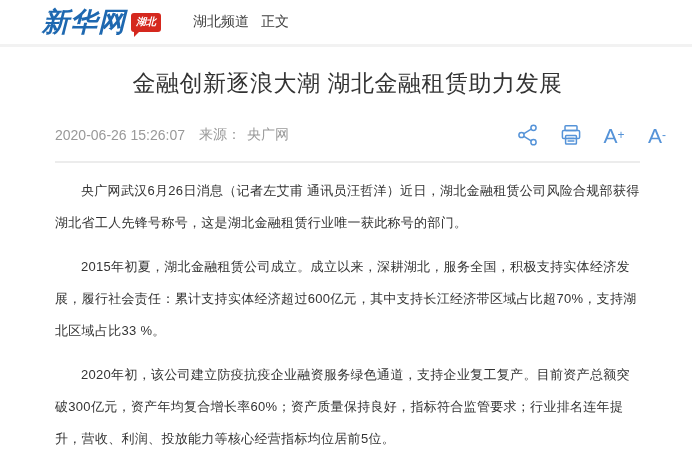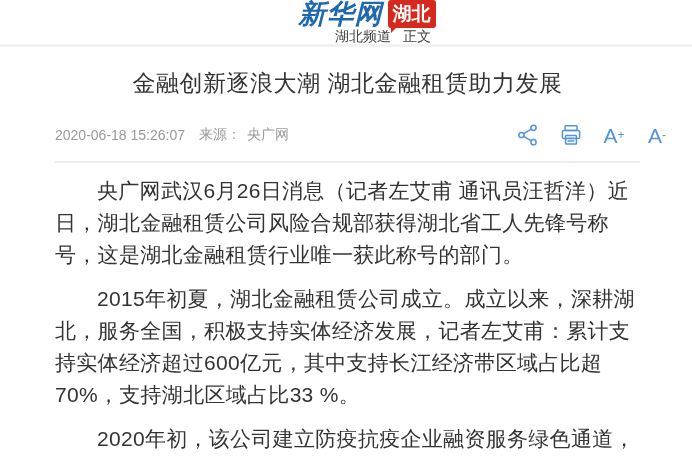--- a/index.html
+++ b/index.html
@@ -13,41 +13,41 @@
   .page { width: 692px; height: 458px; background: #fff; overflow: hidden; }
 
   
   .site-header {
     height: 47px;
     display: flex;
     align-items: center;
     padding-left: 42px;
     border-bottom: 3px solid #f2f2f2;
     background: #fff;
-    flex-direction: column;
   }
   .logo { display: flex; align-items: center; cursor: pointer; }
   .logo-text {
     color: #1e68b0;
     font-weight: bold;
     font-style: italic;
     font-size: 27px;
     letter-spacing: 1px;
     line-height: 1;
   }
   .logo-badge {
     position: relative;
     margin-left: 5px;
     background: #d5281e;
     color: #fff;
     font-weight: bold;
-    font-size: 19px;
+    font-size: 10px;
     line-height: 1;
     padding: 4px 5px 5px;
     border-radius: 3px;
+    font-style: italic;
   }
   .logo-badge::after {
     content: "";
     position: absolute;
     left: 3px; bottom: -5px;
     width: 0; height: 0;
     border-left: 6px solid #d5281e;
     border-bottom: 6px solid transparent;
   }
   .breadcrumb {
@@ -100,21 +100,21 @@
     font-weight: 400;
   }
   .font-btn sup { font-size: 12px; vertical-align: super; }
 
   .divider {
     margin-top: 13px;
     border-bottom: 2px solid #ececec;
   }
 
   .article-body p {
-    font-size: 21px;
+    font-size: 13px;
     line-height: 32px;
     color: #333;
     text-indent: 2em;
     margin-top: 12px;
     letter-spacing: 0.3px;
   }
 </style>
 </head>
 <body>
 
@@ -129,21 +129,21 @@
       <span>湖北频道</span>
       <span>正文</span>
     </div>
   </div>
 
   <div class="article">
     <h1 class="article-title">金融创新逐浪大潮 湖北金融租赁助力发展</h1>
 
     <div class="meta-row">
       <div class="meta-left">
-        <span>2020-06-18 15:26:07</span>
+        <span>2020-06-26 15:26:07</span>
         <span>来源：</span>
         <span style="margin-left:-8px;">央广网</span>
       </div>
 
       <div class="toolbar">
         <div class="tool-btn" title="">
           <span style="display:flex;">
             <svg viewBox="0 0 24 24" fill="none" stroke="#5593d8" stroke-width="1.5">
               <circle cx="5.5" cy="12" r="2.6"></circle>
               <circle cx="17.5" cy="4.8" r="2.6"></circle>
@@ -172,18 +172,18 @@
           <span>A</span>
             <sup>-</sup>
         </div>
       </div>
     </div>
 
     <div class="divider"></div>
 
     <div class="article-body">
       <p>央广网武汉6月26日消息（记者左艾甫 通讯员汪哲洋）近日，湖北金融租赁公司风险合规部获得湖北省工人先锋号称号，这是湖北金融租赁行业唯一获此称号的部门。</p>
-      <p>2015年初夏，湖北金融租赁公司成立。成立以来，深耕湖北，服务全国，积极支持实体经济发展，记者左艾甫：累计支持实体经济超过600亿元，其中支持长江经济带区域占比超70%，支持湖北区域占比33 %。</p>
+      <p>2015年初夏，湖北金融租赁公司成立。成立以来，深耕湖北，服务全国，积极支持实体经济发展，履行社会责任：累计支持实体经济超过600亿元，其中支持长江经济带区域占比超70%，支持湖北区域占比33 %。</p>
       <p>2020年初，该公司建立防疫抗疫企业融资服务绿色通道，支持企业复工复产。目前资产总额突破300亿元，资产年均复合增长率60%；资产质量保持良好，指标符合监管要求；行业排名连年提升，营收、利润、投放能力等核心经营指标均位居前5位。</p>
     </div>
   </div>
 
 </div>
 
 </body></html>

